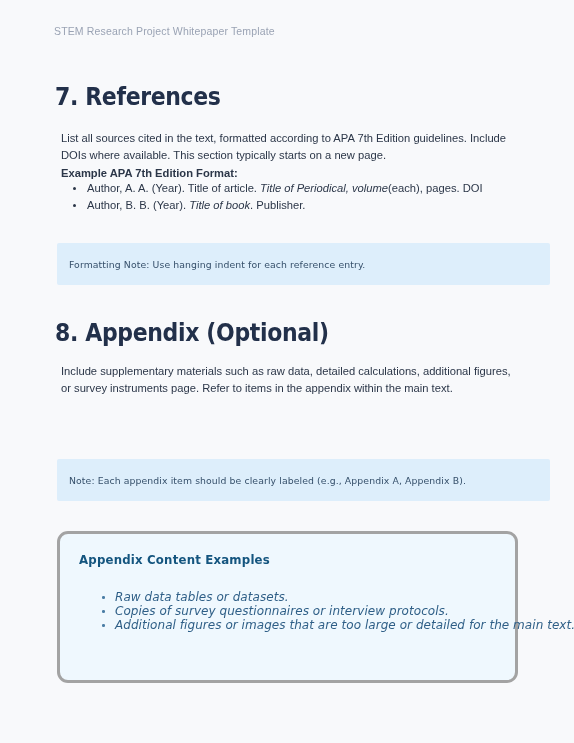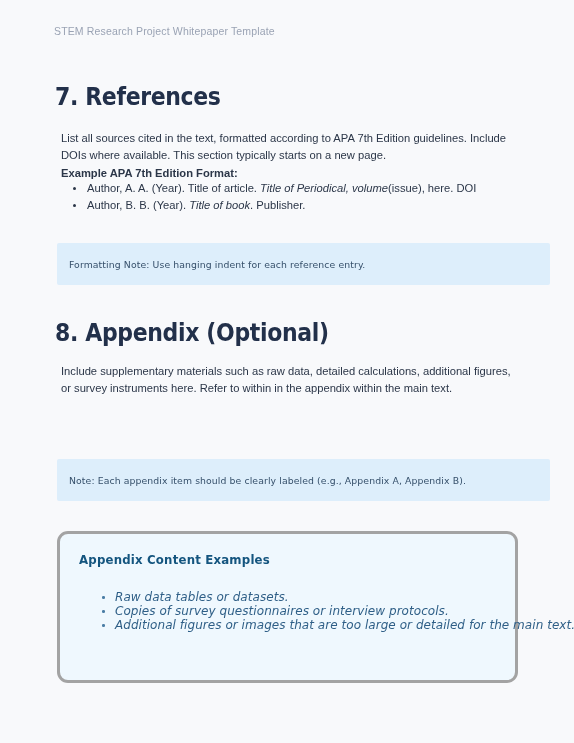--- a/index.html
+++ b/index.html
@@ -193,36 +193,36 @@
   <div class="section-heading" id="heading-references">7. References</div>
 
   <div class="body-block" id="refs-intro">
     <span>List all sources cited in the text, formatted according to APA 7th Edition guidelines. Include</span>
     <span>DOIs where available. This section typically starts on a new page.</span>
     <span class="lead-label">Example APA 7th Edition Format:</span>
   </div>
 
   <ul class="ref-list">
     <li>
-      <span>Author, A. A. (Year). Title of article. </span><em>Title of Periodical, volume</em><span>(issue), here. DOI</span>
+      <span>Author, A. A. (Year). Title of article. </span><em>Title of Periodical, volume</em><span>(each), pages. DOI</span>
     </li>
     <li>
       <span>Author, B. B. (Year). </span><em>Title of book</em><span>. Publisher.</span>
     </li>
   </ul>
 
   <div class="note-box" id="note-formatting">
     <span class="note-text">Formatting Note: Use hanging indent for each reference entry.</span>
   </div>
 
   <div class="section-heading" id="heading-appendix">8. Appendix (Optional)</div>
 
   <div class="body-block" id="appendix-intro">
     <span>Include supplementary materials such as raw data, detailed calculations, additional figures,</span>
-    <span>or survey instruments here. Refer to within in the appendix within the main text.</span>
+    <span>or survey instruments page. Refer to items in the appendix within the main text.</span>
   </div>
 
   <div class="note-box" id="note-appendix-label">
     <span class="note-text">Note: Each appendix item should be clearly labeled (e.g., Appendix A, Appendix B).</span>
   </div>
 
   <div class="panel">
     <div class="panel-title">Appendix Content Examples</div>
     <ul class="panel-list">
       <li>Raw data tables or datasets.</li>

